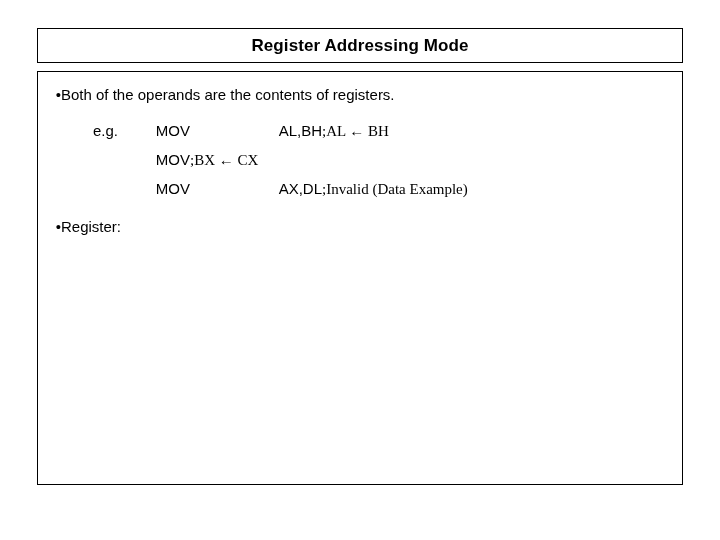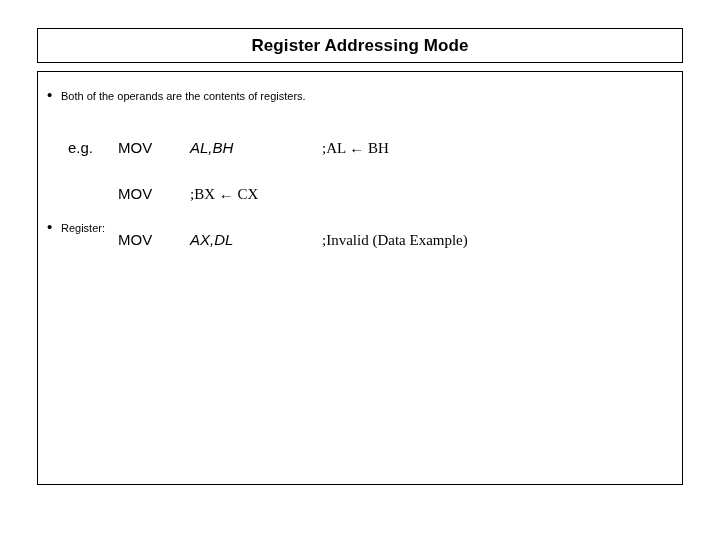--- a/index.html
+++ b/index.html
@@ -16,20 +16,21 @@
     color: #000000;
     -webkit-font-smoothing: none;
   }
 
   #slide {
     position: absolute;
     left: 0; top: 0;
     width: 720px;
     height: 540px;
     background: #ffffff;
+    text-align: right;
   }
 
   
   #title-box {
     position: absolute;
     left: 37px;
     top: 28px;
     width: 646px;
     height: 35px;
     border: 1px solid #000000;
@@ -66,21 +67,21 @@
     align-items: baseline;
     white-space: nowrap;
   }
   .bullet-mark {
     width: 14px;
     font-size: 15px;
     line-height: 1;
     flex: 0 0 14px;
   }
   .bullet-text {
-    font-size: 11px;
+    font-size: 15px;
     line-height: 1;
   }
 
   #bullet-operands {
     left: 9px;
     top: 15px;
   }
   #bullet-example {
     left: 9px;
     top: 147px;
@@ -92,34 +93,32 @@
     left: 30px;
     top: 51px;
     font-size: 15px;
     line-height: 1;
   }
   .code-row {
     display: flex;
     align-items: baseline;
     height: 29px;
     white-space: nowrap;
-    margin-top: 17px;
   }
   .col-eg {
     width: 50px;
     flex: 0 0 50px;
   }
   .col-mnemonic {
     width: 72px;
     flex: 0 0 72px;
   }
   .col-operands {
     width: 132px;
     flex: 0 0 132px;
-    font-style: italic;
   }
   .col-comment {
     flex: 0 0 auto;
     font-family: Liberation Serif, serif;
   }
 </style>
 </head>
 <body>
 
 <div id="slide">

